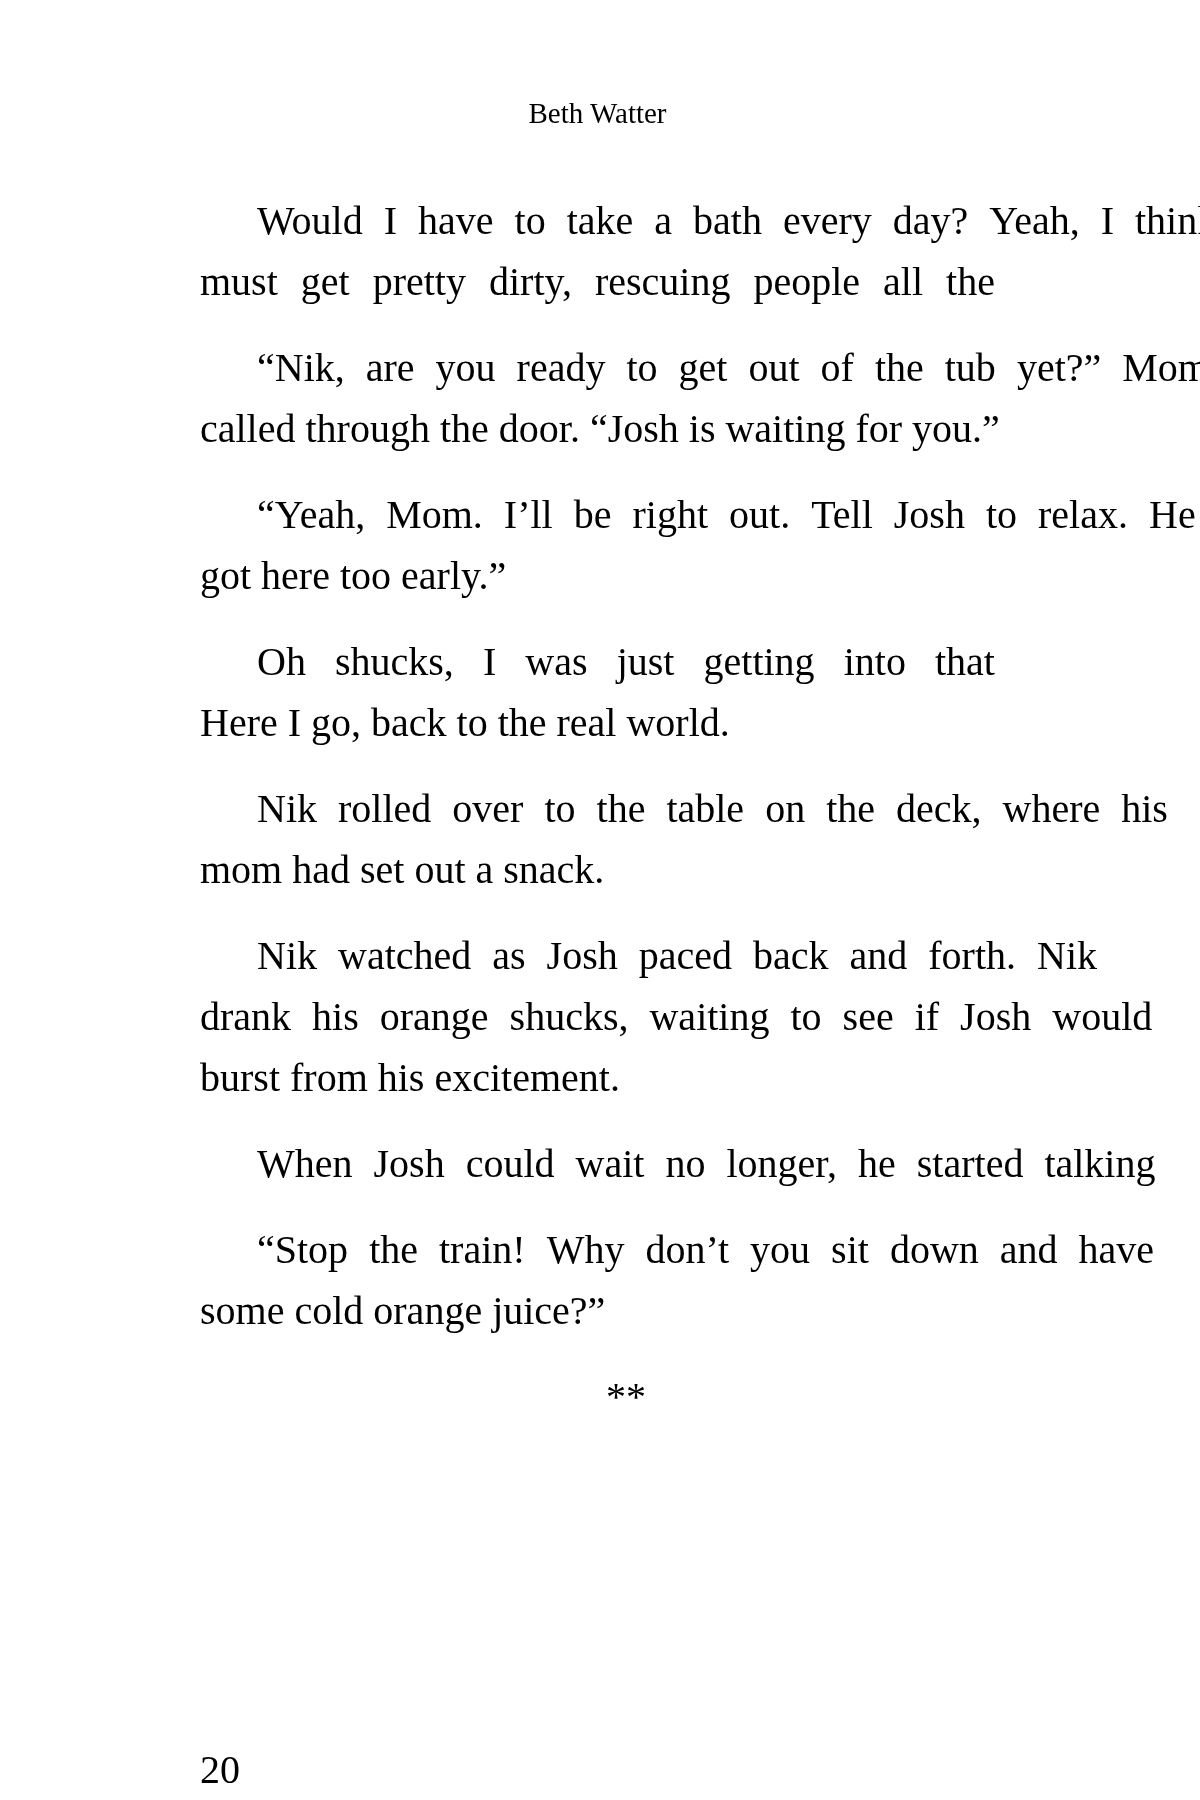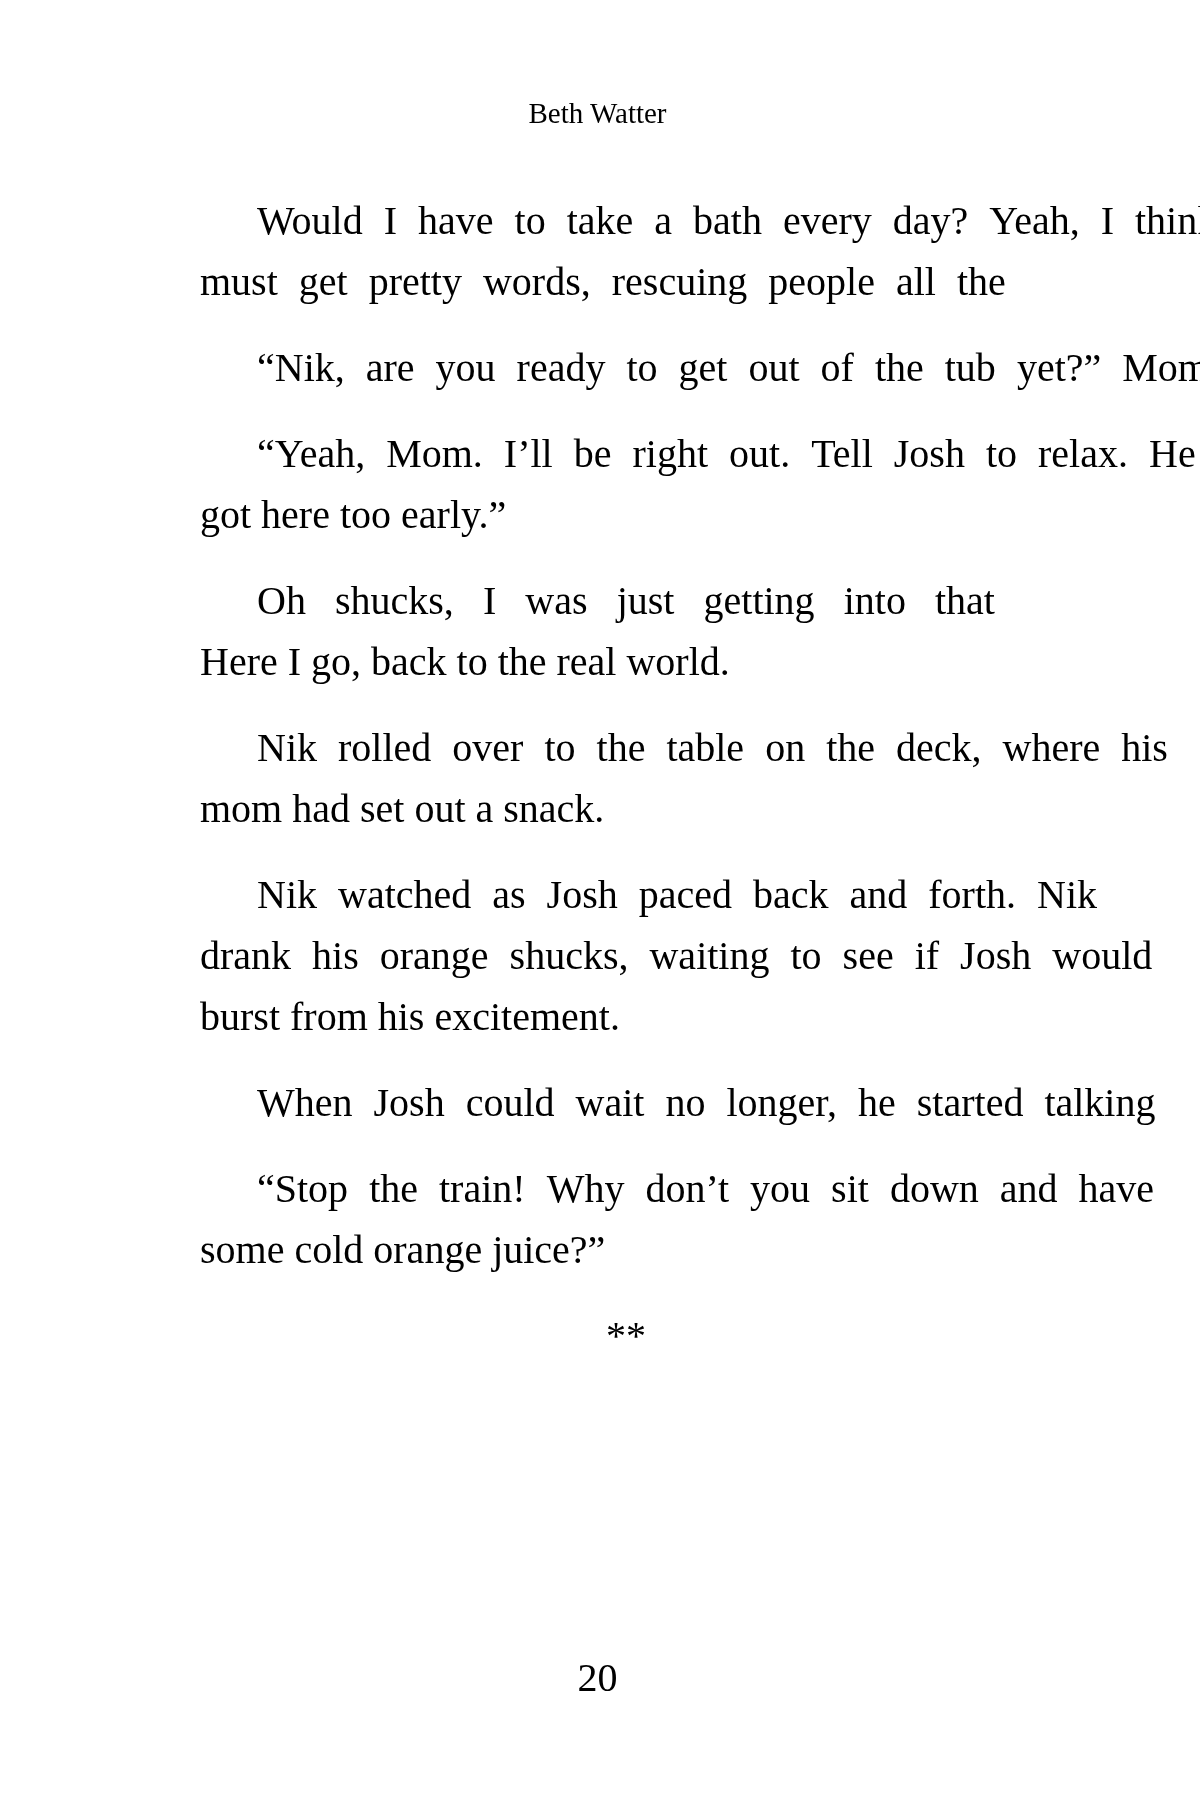--- a/index.html
+++ b/index.html
@@ -51,24 +51,24 @@
   }
   .scene-break {
     height: 61px;
     line-height: 61px;
     font-size: 40px;
     text-align: center;
     padding-left: 57px; 
   }
   .page-number {
     position: absolute;
-    top: 1647px;
+    top: 1739px;
     left: 200px;
     width: 795px;
-    text-align: center;
+    text-align: left;
     font-size: 40px;
     line-height: 62px;
   }
 </style>
 </head>
 <body>
 
 <div class="page">
 
   <div class="running-header">Beth Watter</div>
@@ -87,21 +87,21 @@
           <span>every</span>
           <span>day?</span>
           <span>Yeah,</span>
           <span>I</span>
           <span>think</span>
         </div>
         <div class="line just">
           <span>must</span>
           <span>get</span>
           <span>pretty</span>
-          <span>words,</span>
+          <span>dirty,</span>
           <span>rescuing</span>
           <span>people</span>
           <span>all</span>
           <span>the</span>
         </div>
       </div>
       <div class="para">
         <div class="line just first">
           <span>“Nik,</span>
           <span>are</span>
@@ -109,20 +109,21 @@
           <span>ready</span>
           <span>to</span>
           <span>get</span>
           <span>out</span>
           <span>of</span>
           <span>the</span>
           <span>tub</span>
           <span>yet?”</span>
           <span>Mom</span>
         </div>
+        <div class="line last">called through the door. “Josh is waiting for you.”</div>
       </div>
       <div class="para">
         <div class="line just first">
           <span>“Yeah,</span>
           <span>Mom.</span>
           <span>I’ll</span>
           <span>be</span>
           <span>right</span>
           <span>out.</span>
           <span>Tell</span>

